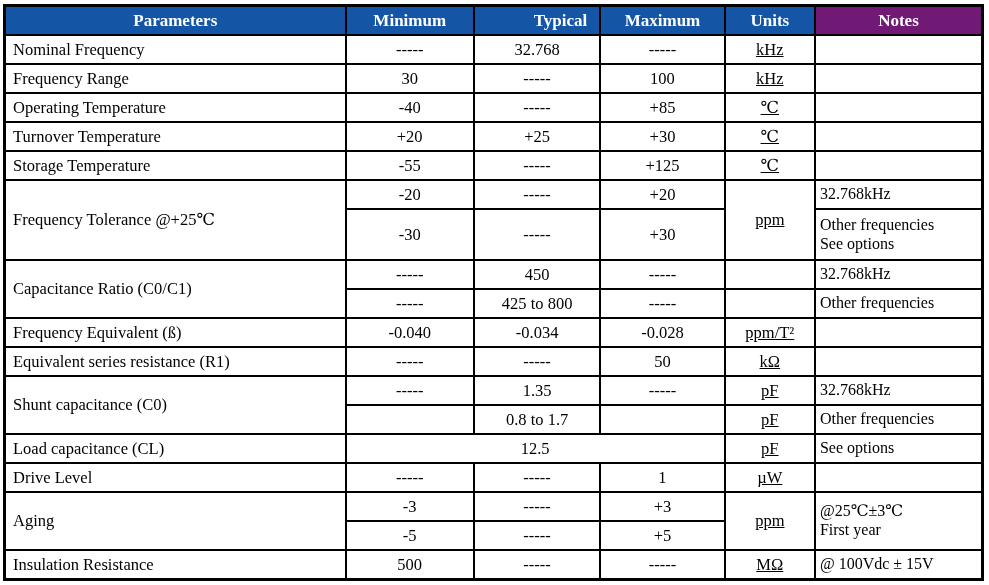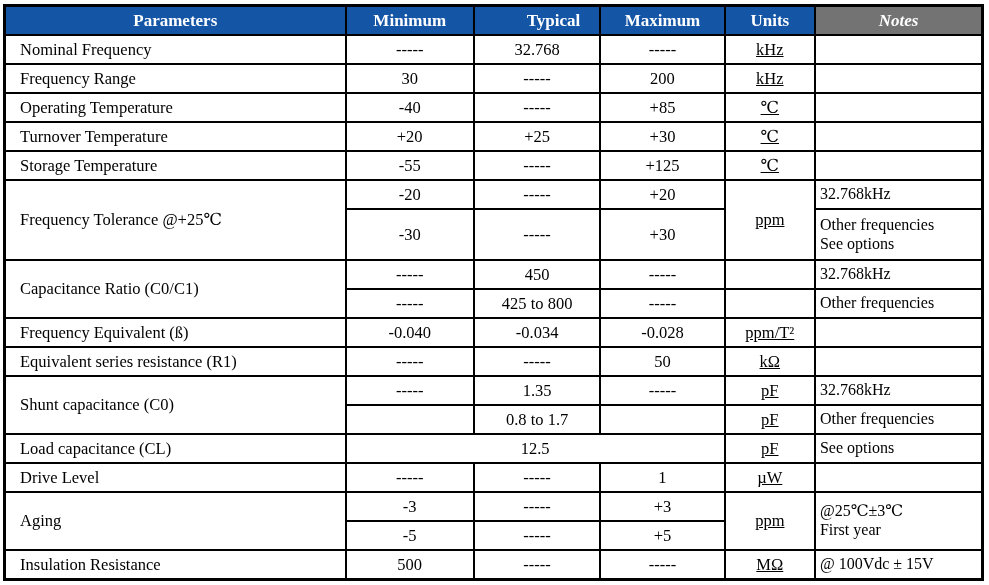--- a/index.html
+++ b/index.html
@@ -1,23 +1,23 @@
 <!DOCTYPE html>
 <html><head>
 <meta charset="utf-8">
 <style>
   html,body{margin:0;padding:0;background:#fff;}
   body{width:989px;height:585px;overflow:hidden;
        font-family:"Liberation Serif","DejaVu Serif",serif;color:#000;}
   .wrap{padding:4px 3px;}
   table{border-collapse:collapse;table-layout:fixed;width:981px;border:3px solid #000;}
   th,td{border:2px solid #000;overflow:hidden;}
-  th{color:#fff;font-weight:bold;font-size:17px;height:27px;text-align:center;padding:0 19px;}
+  th{color:#fff;font-weight:bold;font-size:17px;height:27px;text-align:center;padding:0 12px;}
   td{font-size:16.5px;height:27px;padding:0 4px;vertical-align:middle;}
-  td.param{text-align:left;padding-left:14px;}
+  td.param{text-align:left;padding-left:7px;}
   td.val{text-align:center;}
   td.units{text-align:center;text-decoration:underline;}
   td.notes{white-space:pre-line;line-height:1.18;font-size:16px;}
   tr.tall td{height:49px;}
 </style>
 </head>
 <body>
 
 <div class="wrap">
 <table>
@@ -30,37 +30,37 @@
         <col style="width:167px">
   </colgroup>
 
   <tbody>
         <tr>
     <th style="background: rgb(20, 85, 166);">Parameters</th>
     <th style="background: rgb(20, 85, 166);">Minimum</th>
     <th style="background: rgb(20, 85, 166); text-align: right;">Typical</th>
     <th style="background: rgb(20, 85, 166);">Maximum</th>
     <th style="background: rgb(20, 85, 166);">Units</th>
-    <th style="background: #737373; font-style: italic;">Notes</th>
+    <th style="background: #701a75;">Notes</th>
   </tr>
 
   <tr>
     <td class="param">Nominal Frequency</td>
     <td class="val">-----</td>
     <td class="val">32.768</td>
     <td class="val">-----</td>
     <td class="units">kHz</td>
     <td class="notes"></td>
   </tr>
 
   <tr>
     <td class="param">Frequency Range</td>
     <td class="val">30</td>
     <td class="val">-----</td>
-    <td class="val">200</td>
+    <td class="val">100</td>
     <td class="units">kHz</td>
     <td class="notes"></td>
   </tr>
 
   <tr>
     <td class="param">Operating Temperature</td>
     <td class="val">-40</td>
     <td class="val">-----</td>
     <td class="val">+85</td>
     <td class="units">℃</td>

